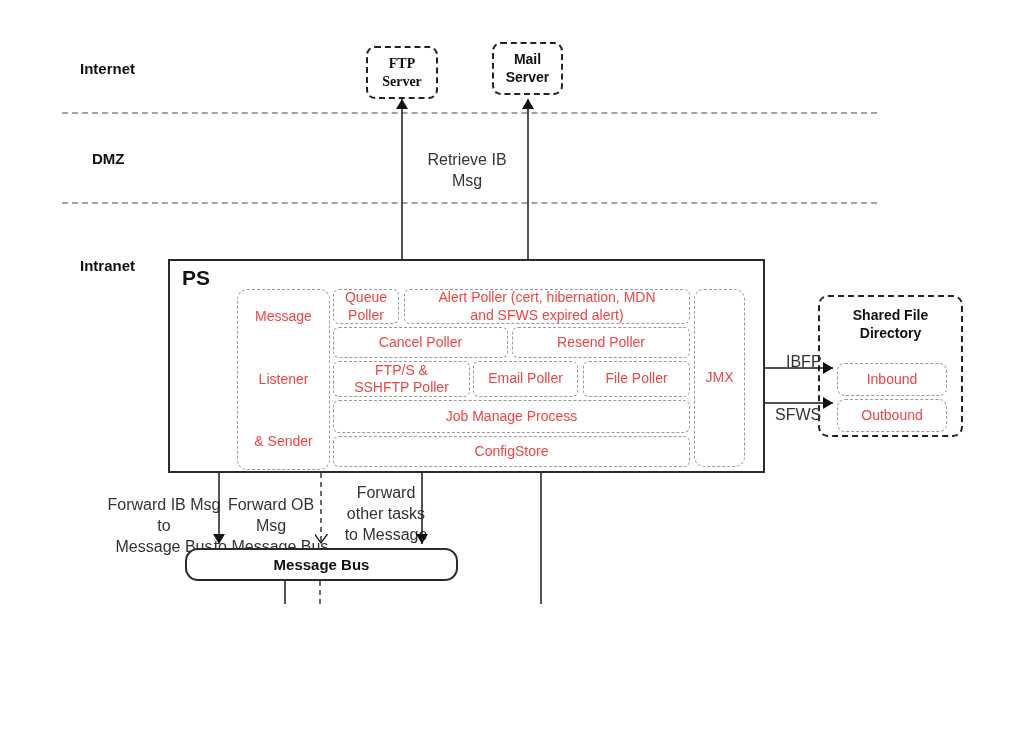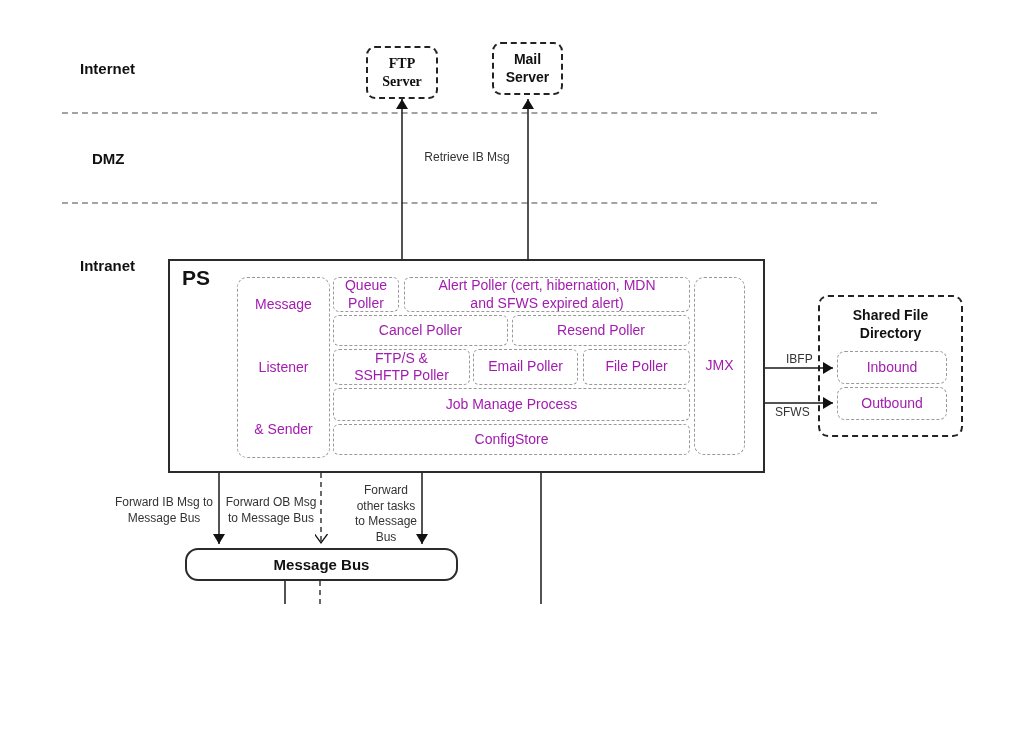--- a/index.html
+++ b/index.html
@@ -12,27 +12,27 @@
   .zone-label { font-size:15px; font-weight:bold; color:#111; }
   .zone-sep { border-top:2px dashed #a3a3a3; height:0; }
   .dash-node {
     border:2px dashed #222; border-radius:9px; background:#fff;
     display:flex; flex-direction:column; align-items:center; justify-content:center;
     font-size:14px; font-weight:bold; color:#111; line-height:1.28; text-align:center;
   }
   .inner-box {
     border:1px dashed #999; border-radius:6px;
     display:flex; flex-direction:column; align-items:center; justify-content:center;
-    font-size:14px; color:#a21caf; line-height:1.25; text-align:center; background:transparent;
+    font-size:14px; color:#ef4444; line-height:1.25; text-align:center; background:transparent;margin-top:12px;
   }
   .ps-box { border:2px solid #2b2b2b; background:#fff; }
   .ps-title { font-size:21px; font-weight:bold; color:#111; }
   .sfd-box { border:2px dashed #222; border-radius:10px; background:#fff; }
   .sfd-title { font-size:14px; font-weight:bold; color:#111; line-height:1.3; text-align:center; }
-  .edge-label { font-size:12px; color:#333; line-height:1.3; }
+  .edge-label { font-size:16px; color:#333; line-height:1.3; }
   .edge-label.center { text-align:center; }
   .bus-box {
     border:2px solid #2b2b2b; border-radius:13px; background:#fff;
     display:flex; align-items:center; justify-content:center;
     font-size:15px; font-weight:bold; color:#111;
   }
   .is-box {
     border:2px solid #2b2b2b; background:#fff;
     display:flex; align-items:center; justify-content:center;
     font-size:21px; font-weight:bold; color:#111;

